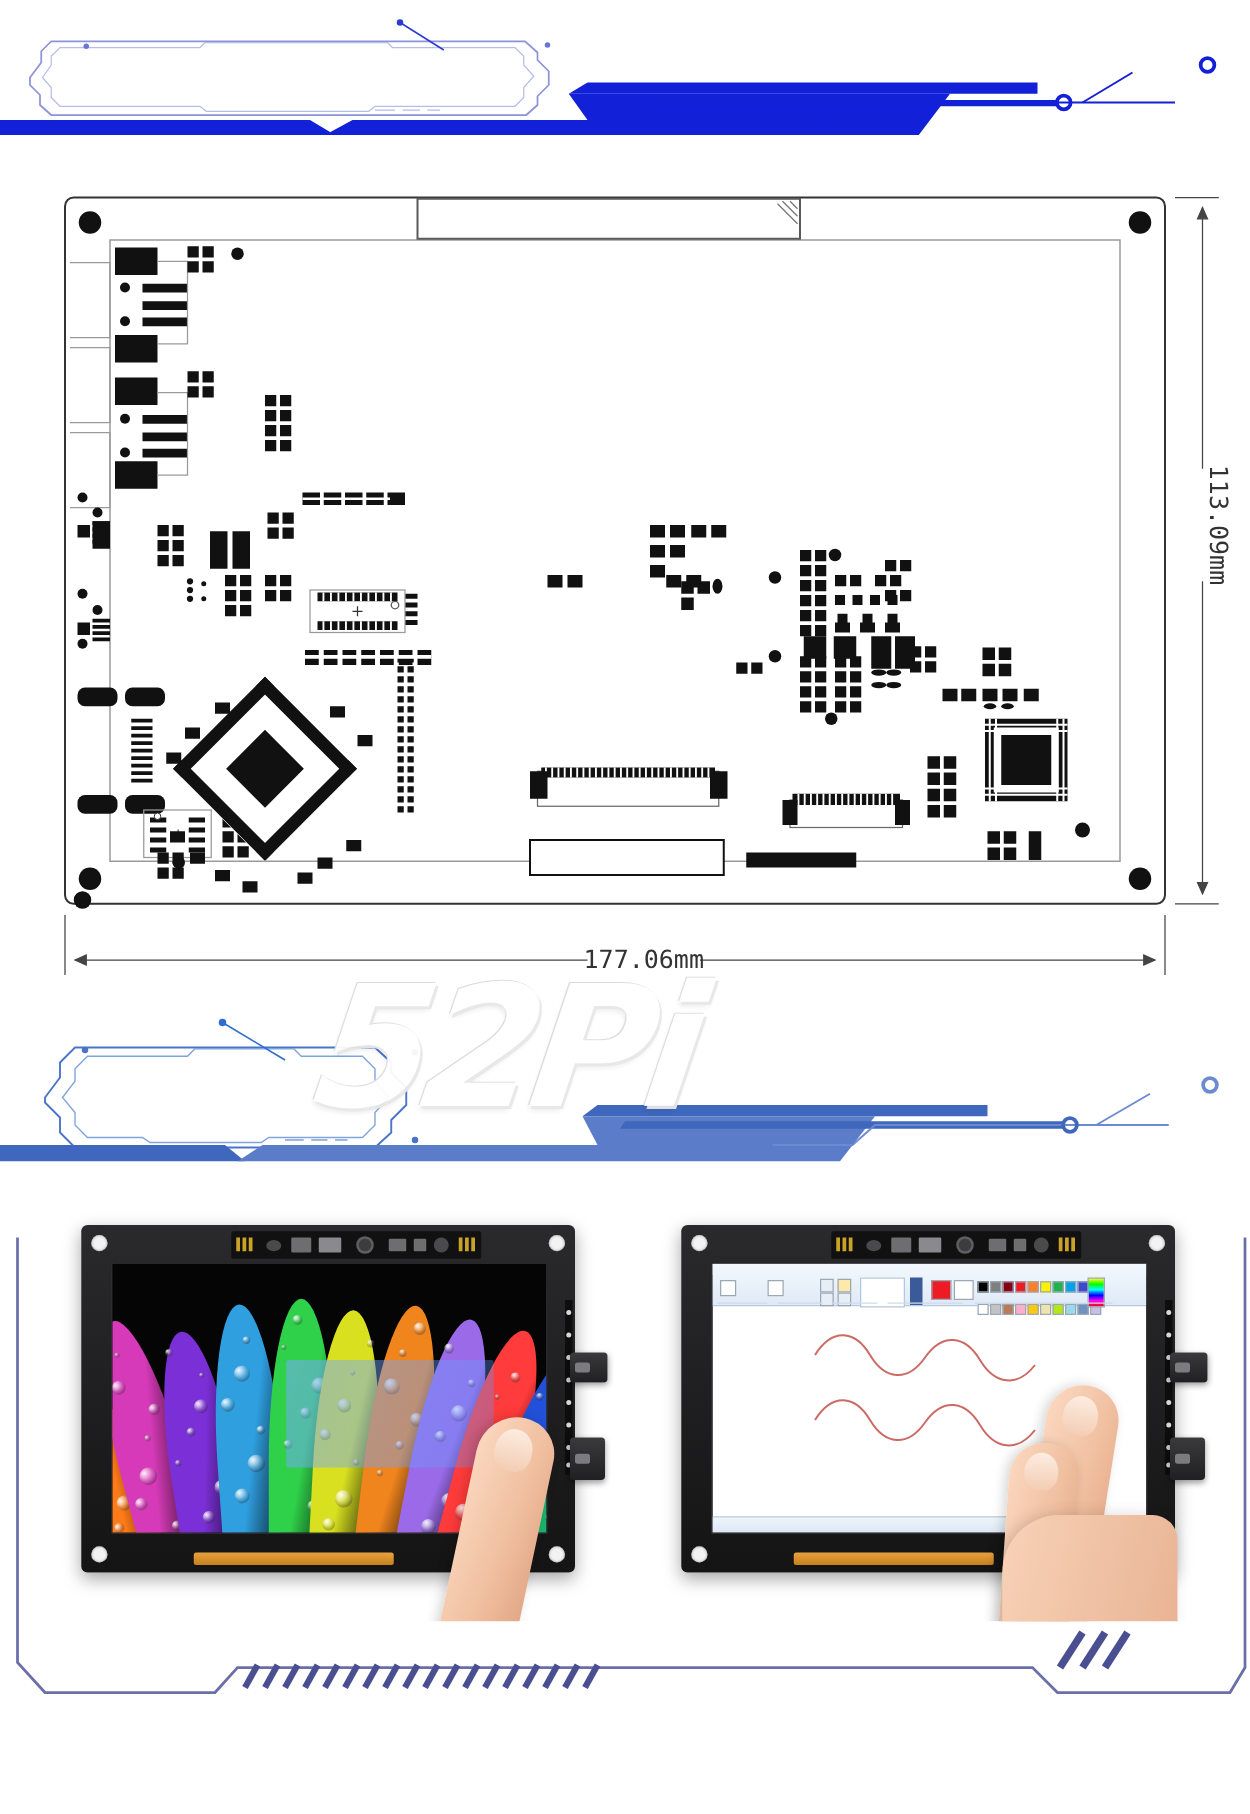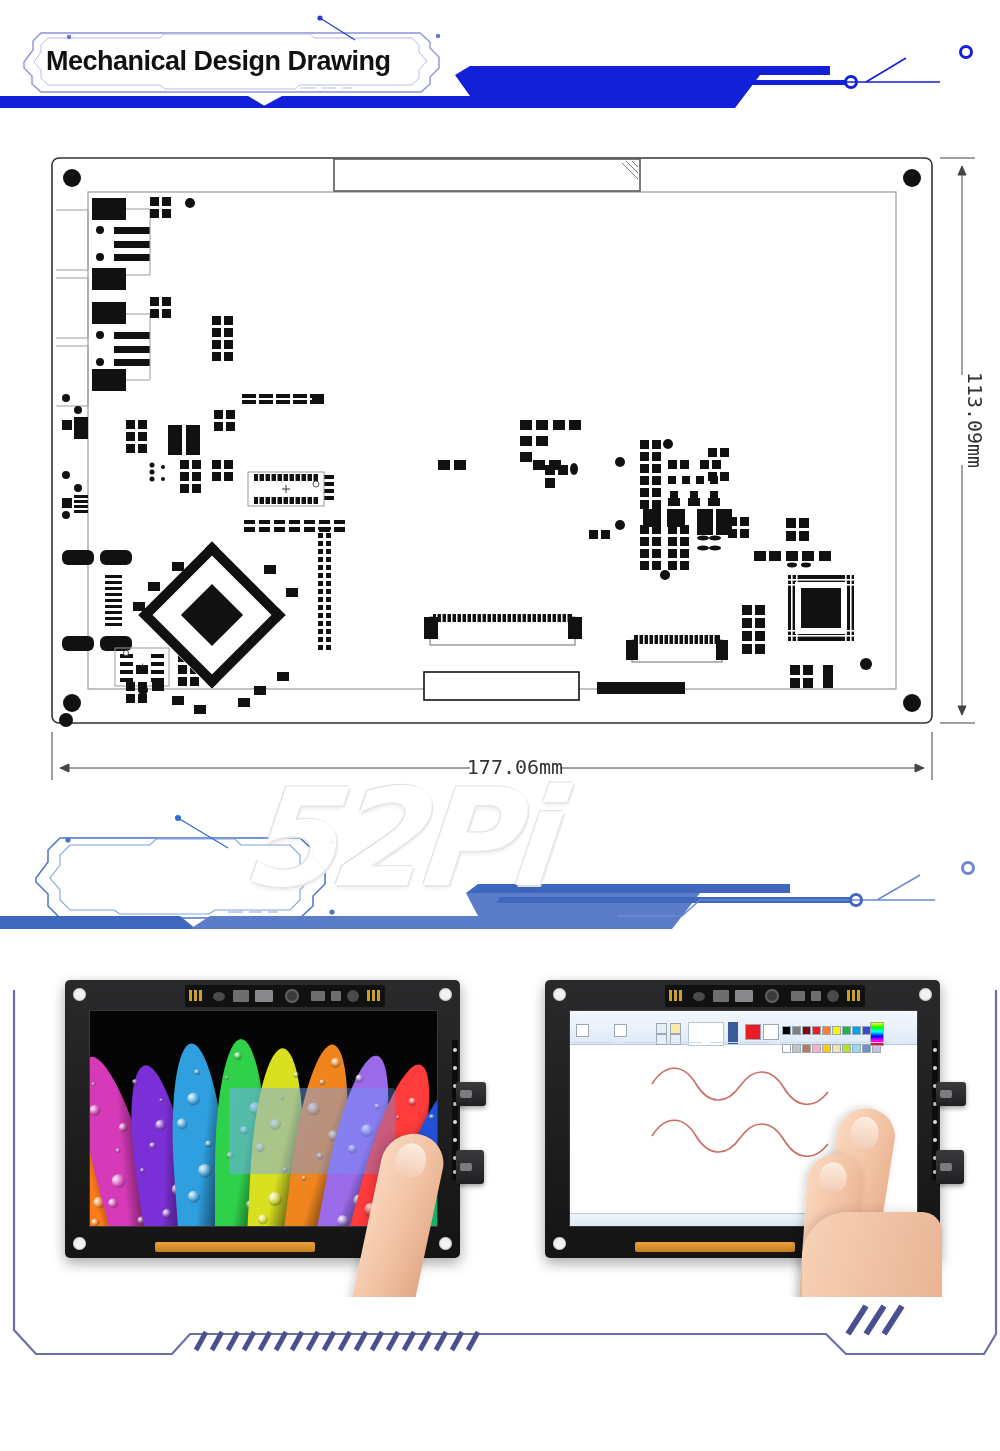--- a/index.html
+++ b/index.html
@@ -117,21 +117,20 @@
     <path d="M455 75 L760 75 L735 108 L260 108 L282 96 L470 96 Z" fill="#1220d8"></path>
     <path d="M520 80 L845 80 L845 85 L516 85 Z" fill="#1220d8"></path>
 
     <g stroke="#1220d8" stroke-width="1.6" fill="none">
       <path d="M660 95 L672 82 L940 82"></path>
       <path d="M866 82 L906 58"></path>
     </g>
     <circle cx="851" cy="82" r="5.5" fill="none" stroke="#1220d8" stroke-width="3"></circle>
     <circle cx="966" cy="52" r="5.5" fill="none" stroke="#1220d8" stroke-width="3"></circle>
   </svg>
-  <div class="banner-title">Mechanical Design Drawing</div>
 </div>
 
 <div id="mech-drawing">
   <div class="wm">
     <span>52Pi</span>
   </div>
   <svg width="1000" height="680" viewBox="0 0 1000 680">
 
     <g>
       <rect x="52" y="38" width="880" height="565" fill="#ffffff" stroke="#333" stroke-width="1.6" rx="7"></rect>

